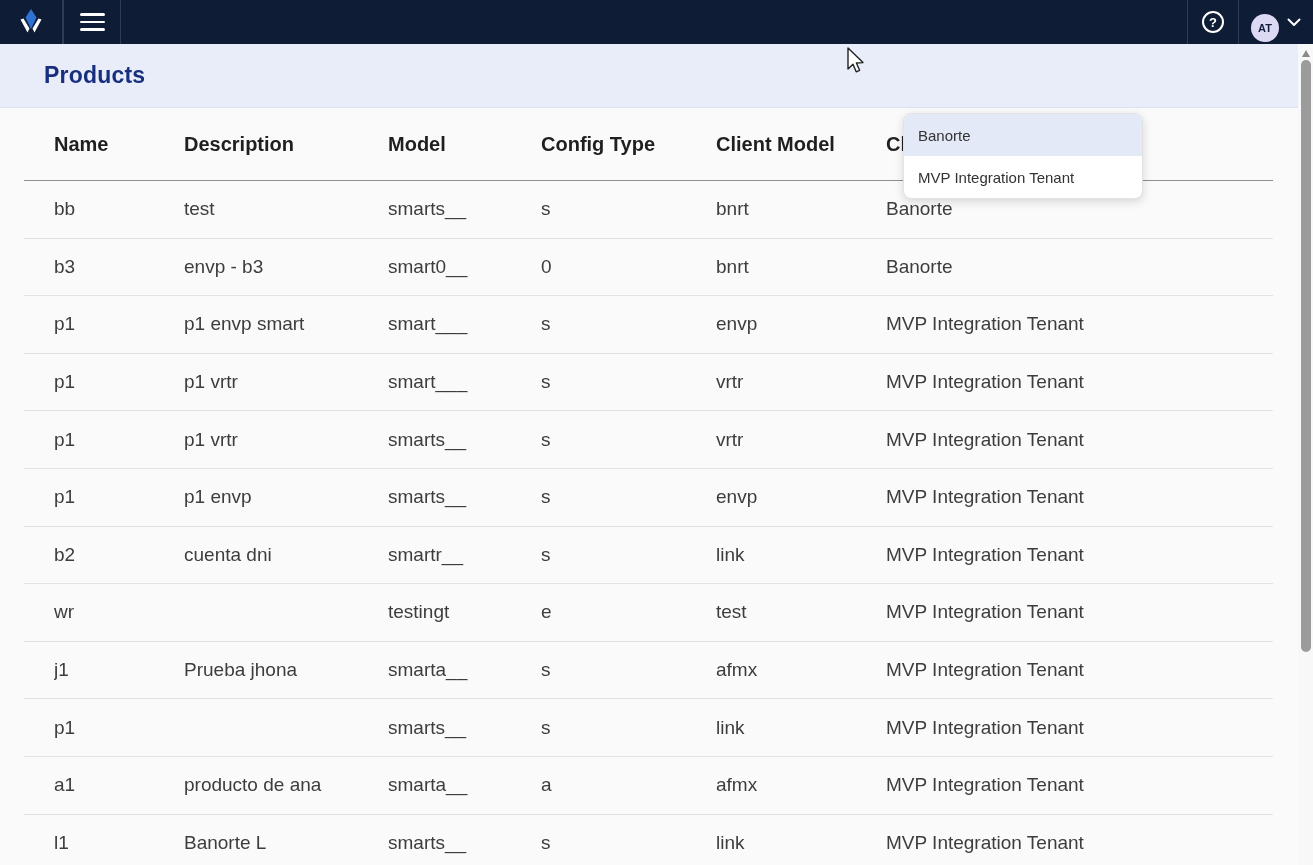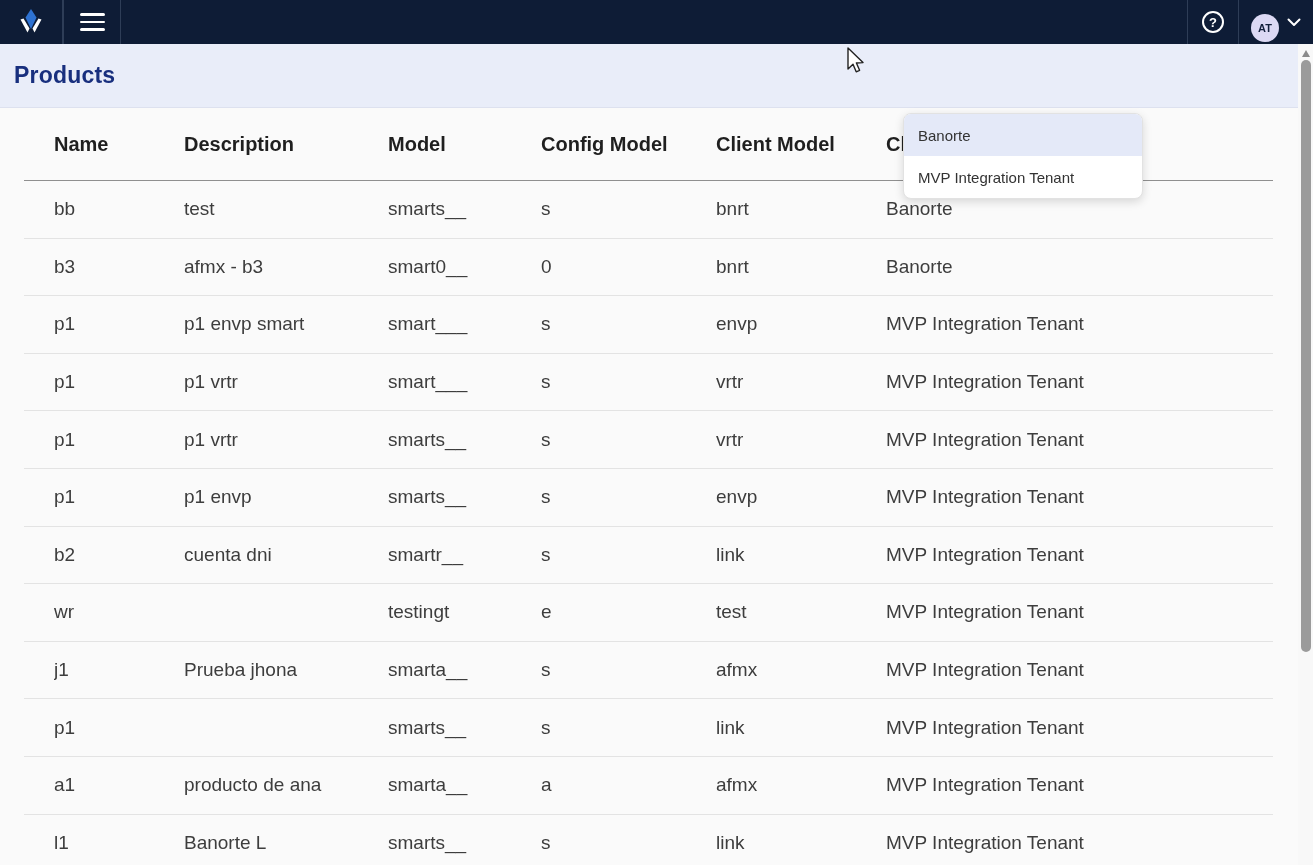--- a/index.html
+++ b/index.html
@@ -40,21 +40,21 @@
     display: flex; align-items: center; justify-content: center; margin-top: 12px;
   }
 
   
   .page-header {
     position: absolute; top: 44px; left: 0; right: 0; height: 64px;
     background: #e9edf9; border-bottom: 1px solid #dde1ef;
     display: flex; align-items: center; z-index: 10;
   }
   .page-title {
-    margin-left: 14px; font-size: 23px; font-weight: 800; color: #182f7e;
+    margin-left: 44px; font-size: 23px; font-weight: 800; color: #182f7e;
     letter-spacing: 0.2px;
   }
 
   .combobox {
     position: absolute; left: 905px; top: 11px; width: 238px; height: 42px;
     background: #ffffff; border: 1.5px solid #2e6bd0; border-radius: 4px;
     display: flex; align-items: center; padding: 0 12px; cursor: text;
   }
   .caret { width: 1px; height: 19px; background: #222; margin-right: 1px; }
   .combobox .placeholder { color: #9aa0a8; font-size: 15px; flex: 1; }
@@ -169,36 +169,36 @@
 <div class="dropdown-panel">
   <div class="dropdown-option highlighted">Banorte</div>
   <div class="dropdown-option">MVP Integration Tenant</div>
 </div>
 
 <div class="table-wrap">
   <div class="thead-row">
     <div class="tcell">Name</div>
     <div class="tcell">Description</div>
     <div class="tcell">Model</div>
-    <div class="tcell">Config Model</div>
+    <div class="tcell">Config Type</div>
     <div class="tcell">Client Model</div>
     <div class="tcell">Client</div>
   </div>
   <div>
       <div class="trow">
         <div class="tcell">bb</div>
         <div class="tcell">test</div>
         <div class="tcell">smarts__</div>
         <div class="tcell">s</div>
         <div class="tcell">bnrt</div>
         <div class="tcell">Banorte</div>
       </div>
       <div class="trow">
         <div class="tcell">b3</div>
-        <div class="tcell">afmx - b3</div>
+        <div class="tcell">envp - b3</div>
         <div class="tcell">smart0__</div>
         <div class="tcell">0</div>
         <div class="tcell">bnrt</div>
         <div class="tcell">Banorte</div>
       </div>
       <div class="trow">
         <div class="tcell">p1</div>
         <div class="tcell">p1 envp smart</div>
         <div class="tcell">smart___</div>
         <div class="tcell">s</div>

